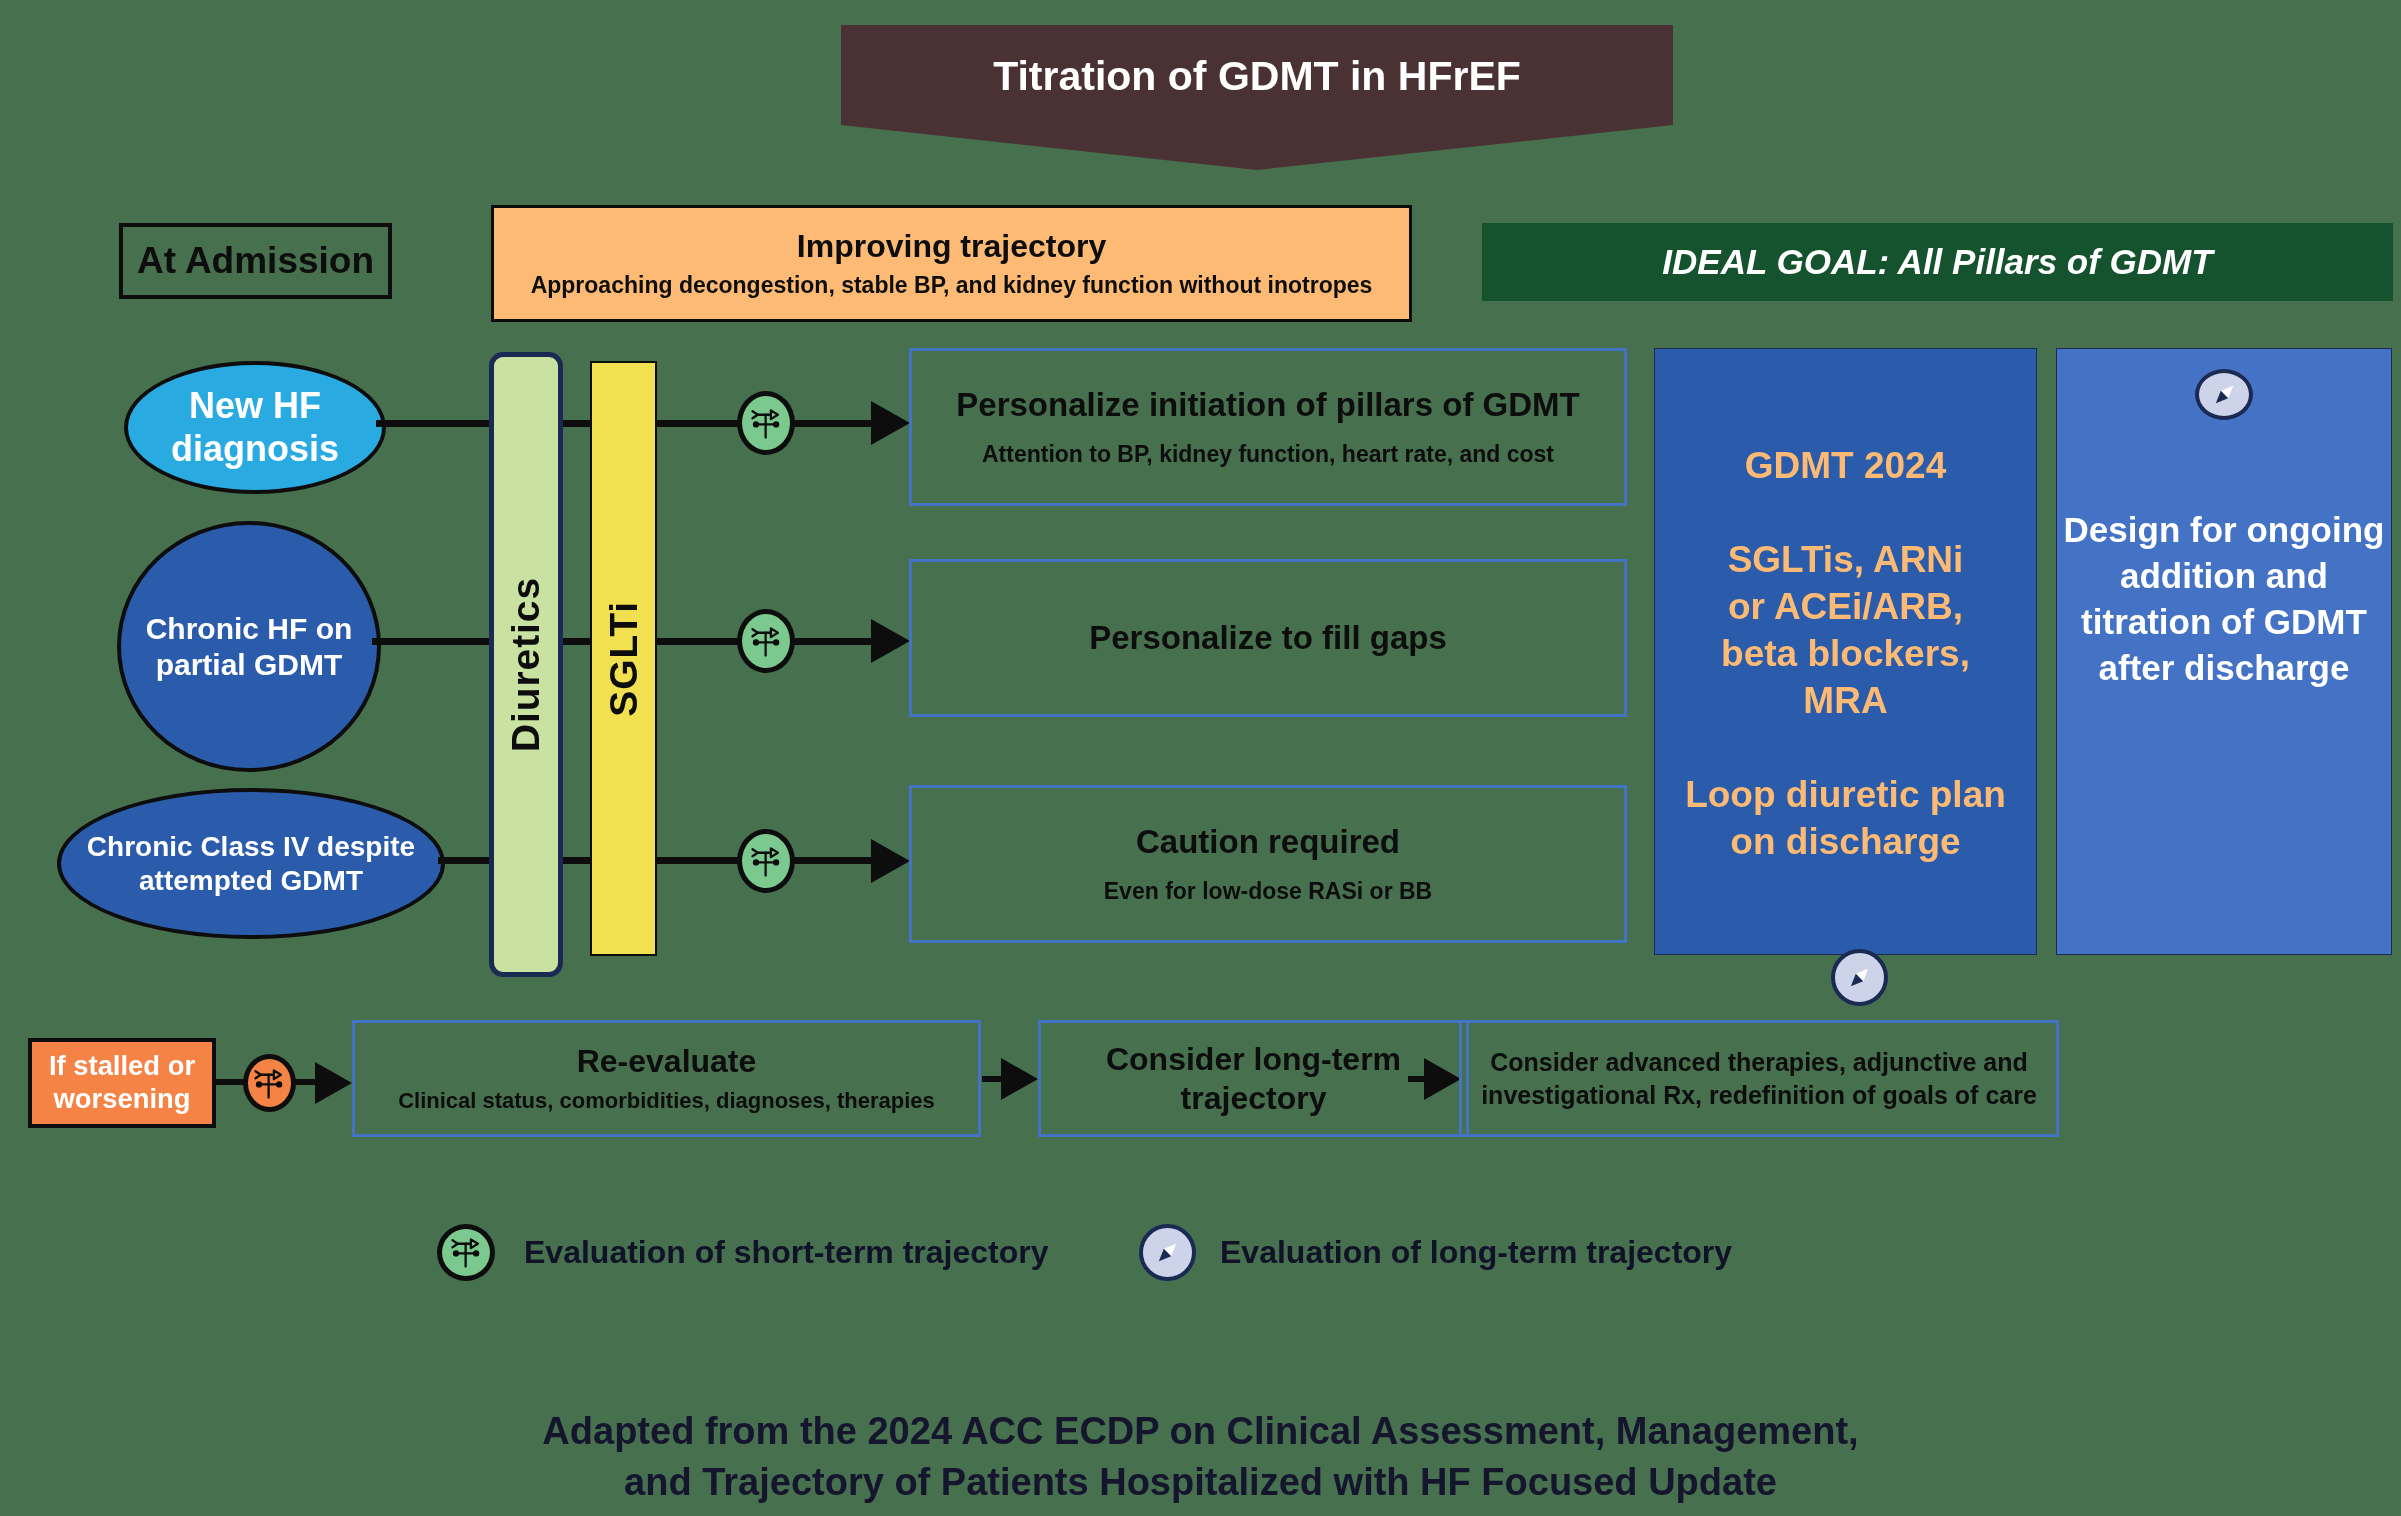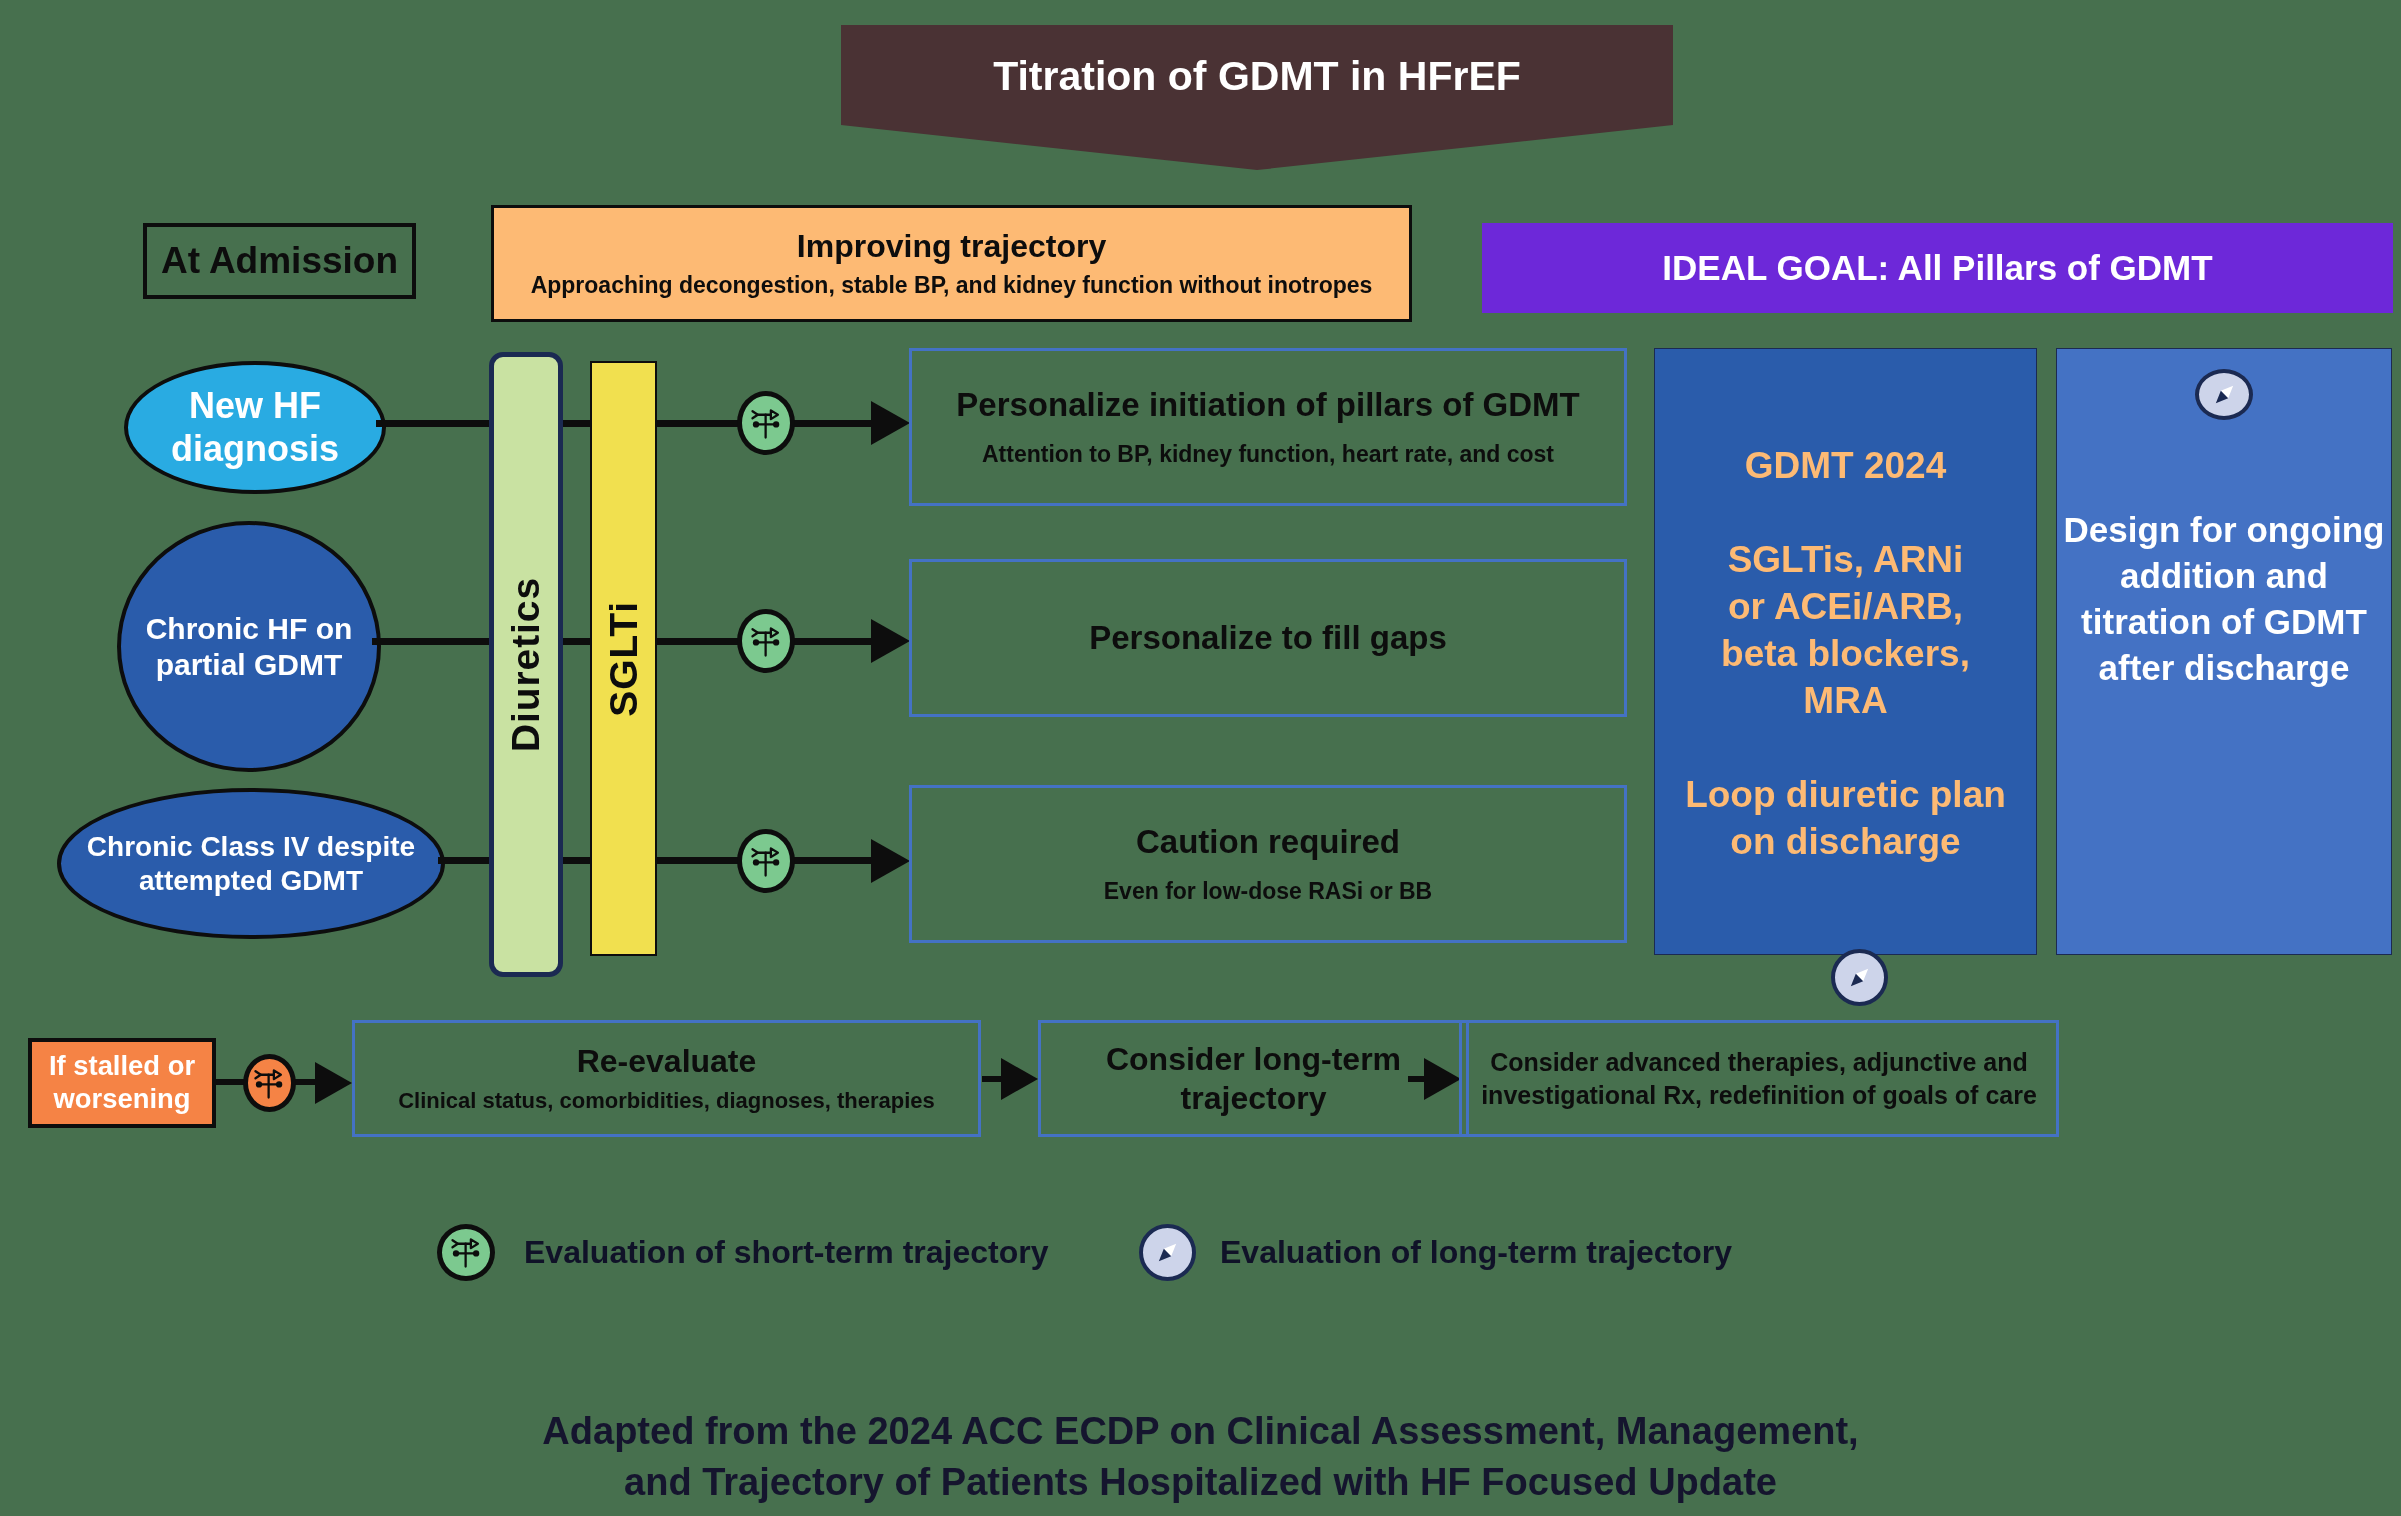--- a/index.html
+++ b/index.html
@@ -22,37 +22,37 @@
     clip-path: polygon(0 0, 100% 0, 100% 69%, 50% 100%, 0 69%);
     color: #fff; font-size: 41px; font-weight: 800;
     display: flex; justify-content: center; align-items: flex-start;
     padding-top: 28px;
   }
 
   
   .at-admission {
     left: 119px; top: 223px; width: 273px; height: 76px;
     border: 4.4px solid #0d0d0d; color: #0d0d0d;
-    font-size: 37px; font-weight: 800; margin-left: 24px;
+    font-size: 37px; font-weight: 800;
   }
 
   
   .improving {
     left: 491px; top: 205px; width: 921px; height: 117px;
     background: #fdba74; border: 3.5px solid #0d0d0d; color: #0d0d0d;
     display: flex; flex-direction: column; align-items: center; justify-content: center;
     gap: 7px; text-align: center;
   }
   .improving .t { font-size: 32px; font-weight: 800; }
   .improving .s { font-size: 23px; font-weight: 800; }
 
   
   .ideal {
-    left: 1482px; top: 223px; width: 911px; height: 90px;
-    background: #6d28d9; color: #fff; font-size: 35px; font-weight: 800;
+    left: 1482px; top: 223px; width: 911px; height: 78px;
+    background: #14532d; color: #fff; font-size: 35px; font-weight: 800; font-style: italic;
   }
 
   
   .node { color: #fff; font-weight: 800; border: 4.4px solid #0d0d0d; border-radius: 50%; line-height: 1.18; }
   .node-1 { left: 124px; top: 361px; width: 262px; height: 133px; background: #29ABE2; font-size: 36px; }
   .node-2 { left: 117px; top: 521px; width: 264px; height: 251px; background: #2A5CAB; font-size: 30px; }
   .node-3 { left: 57px;  top: 788px; width: 388px; height: 151px; background: #2A5CAB; font-size: 28px; }
 
   
   .bar { z-index: 3; display: flex; align-items: center; justify-content: center; }

